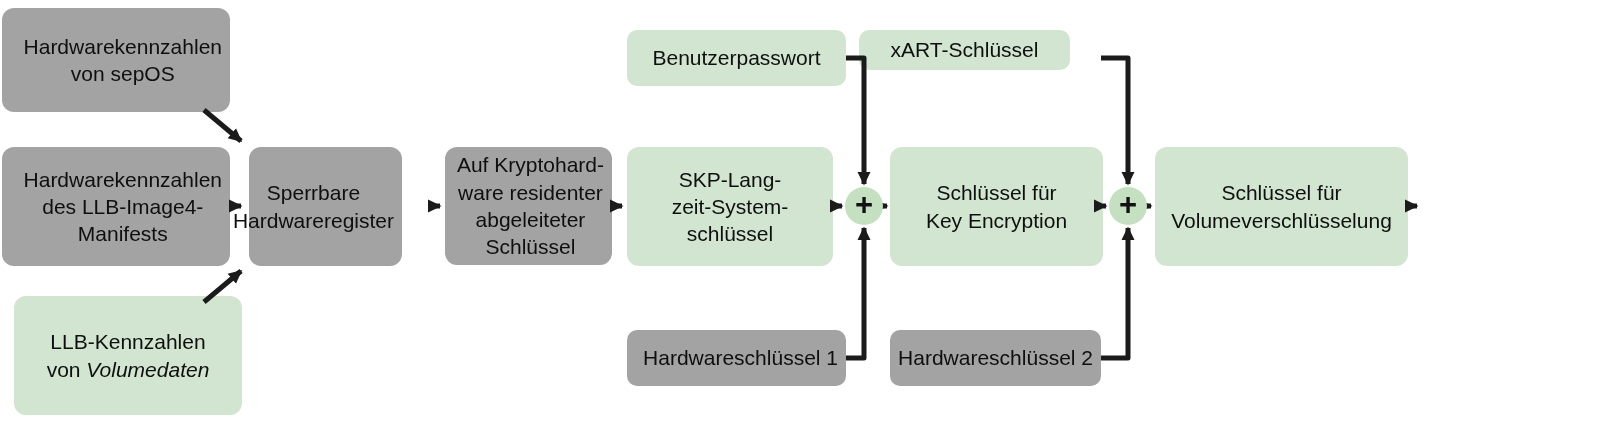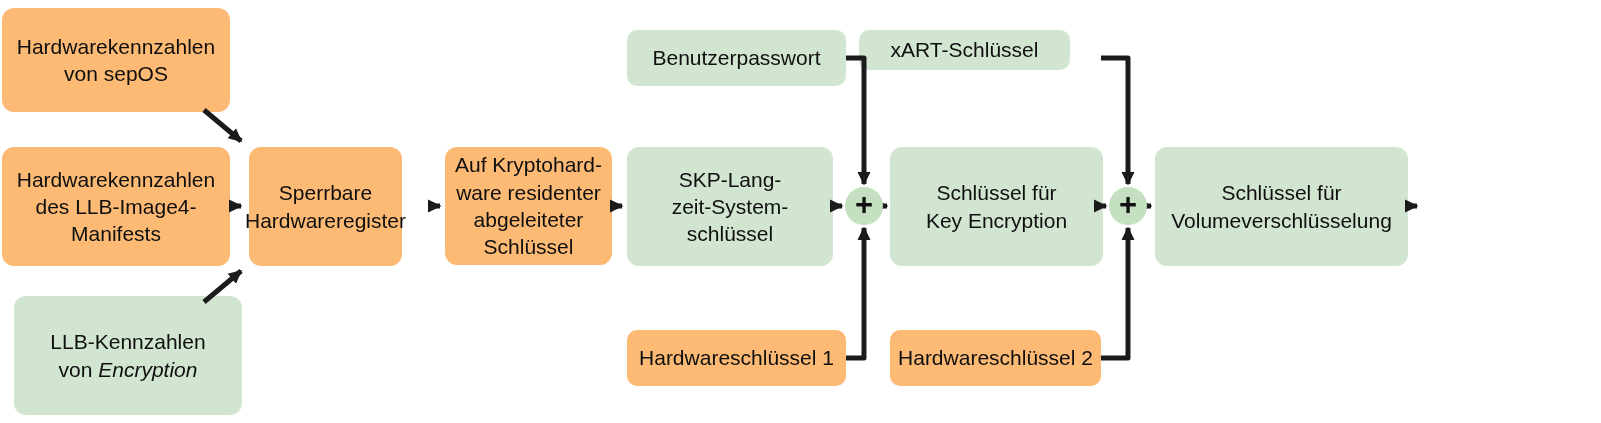--- a/index.html
+++ b/index.html
@@ -17,21 +17,21 @@
     display:flex;
     align-items:center;
     justify-content:center;
     text-align:center;
     font-size:21px;
     line-height:1.3;
     box-sizing:border-box;
     padding:4px 8px;
   }
   .box .lbl{white-space:pre-line;}
-  .blue{background:#fdba74;}
+  .blue{background:#a3a3a3;justify-content:flex-end;}
   .green{background:#d2e5d0;}
   .smallbox{border-radius:10px;}
   .stack{display:flex;flex-direction:column;align-items:center;}
   .italic{font-style:italic;}
   .plus{
     position:absolute;
     width:38px;height:38px;
     border-radius:50%;
     background:#c5dfc1;
     display:flex;align-items:center;justify-content:center;
@@ -53,21 +53,21 @@
 
   <div class="box blue" style="left:2px;top:147px;width:228px;height:119px;">
     <span class="lbl">Hardwarekennzahlen
 des LLB-Image4-
 Manifests</span>
   </div>
 
   <div class="box green" style="left:14px;top:296px;width:228px;height:119px;">
     <div class="stack">
       <div>LLB-Kennzahlen</div>
-      <div><span>von </span><span class="italic">Encryption</span></div>
+      <div><span>von </span><span class="italic">Volumedaten</span></div>
     </div>
   </div>
 
   <div class="box blue" style="left:249px;top:147px;width:153px;height:119px;">
     <span class="lbl">Sperrbare
 Hardwareregister</span>
   </div>
 
   <div class="box blue" style="left:445px;top:147px;width:167px;height:118px;">
     <span class="lbl">Auf Kryptohard-

